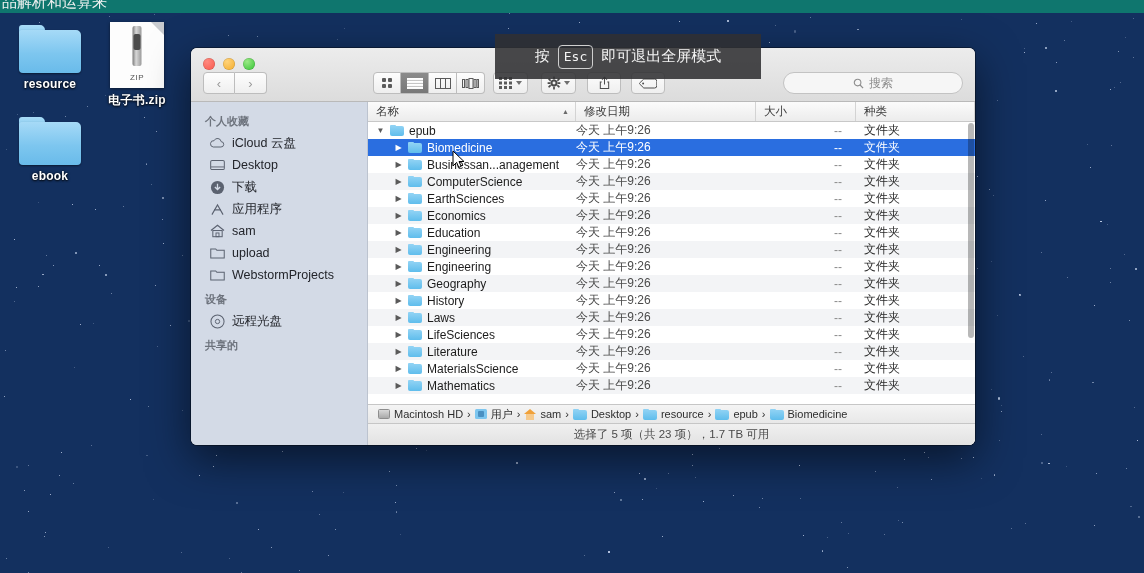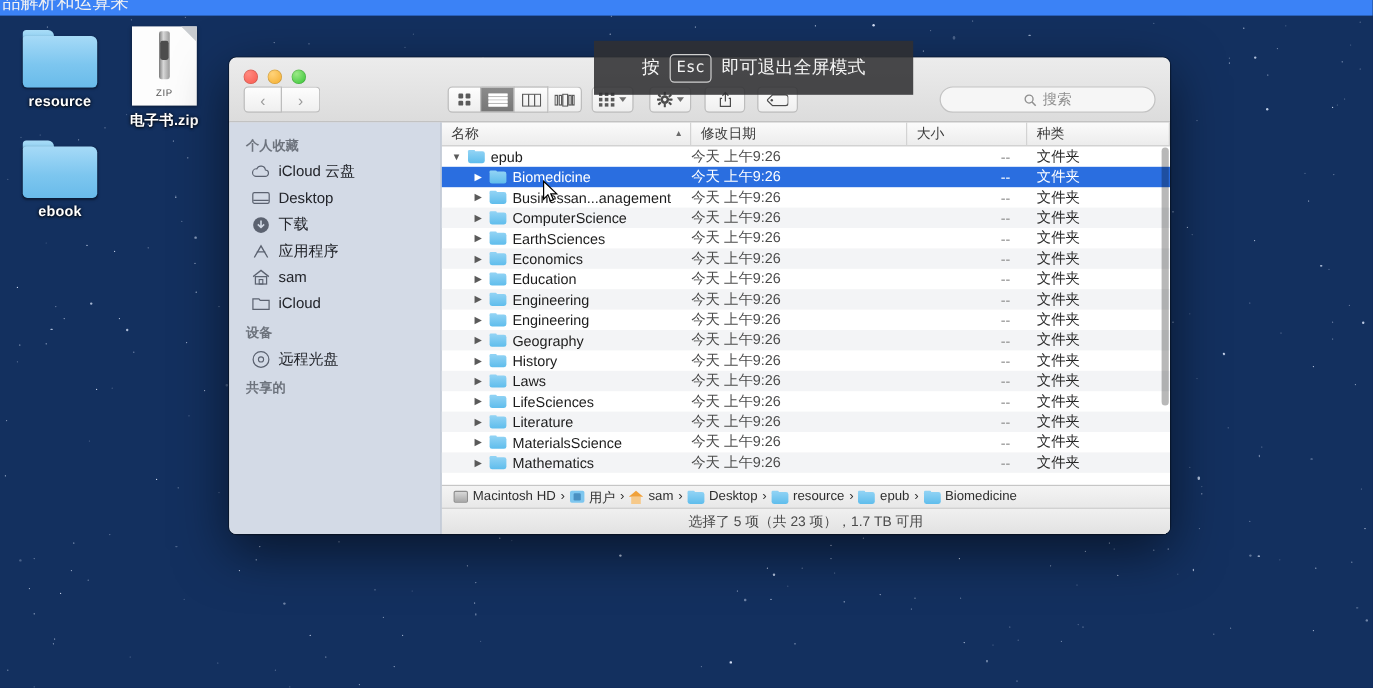--- a/index.html
+++ b/index.html
@@ -27,21 +27,21 @@
   #stars i {
     position: absolute;
     background: #dfeaff;
     border-radius: 50%;
     opacity: .85;
   }
 
   
   #top-strip {
     position: absolute; top: 0; left: 0; width: 1144px; height: 13px;
-    background: #3b82f6; overflow: hidden; z-index: 30;
+    background: #0f766e; overflow: hidden; z-index: 30;
   }
   #top-strip-text {
     position: absolute; left: 2px; top: -7px;
     color: #f2f2f2; font-size: 15px; white-space: nowrap;
     font-family: "DejaVu Sans", sans-serif;
   }
 
   
   .desk-icon {
     position: absolute; width: 96px; text-align: center;
@@ -942,23 +942,31 @@
         </span>
         <span>sam</span>
       </div>
 
       <div class="sb-item">
         <span class="sb-ico">
           <svg width="15" height="12" viewBox="0 0 16 13">
               <path d="M0.7 2.2h5.4l1.2 1.4h8v8.2H0.7z" fill="none" stroke="#5b6270" stroke-width="1.1"></path>
             </svg>
         </span>
-        <span>iCloud</span>
-      </div>
-
+        <span>upload</span>
+      </div>
+
+      <div class="sb-item">
+        <span class="sb-ico">
+          <svg width="15" height="12" viewBox="0 0 16 13">
+              <path d="M0.7 2.2h5.4l1.2 1.4h8v8.2H0.7z" fill="none" stroke="#5b6270" stroke-width="1.1"></path>
+            </svg>
+        </span>
+        <span>WebstormProjects</span>
+      </div>
 
       <div class="sb-head">设备</div>
 
       <div class="sb-item">
         <span class="sb-ico">
           <svg width="15" height="15" viewBox="0 0 16 16">
               <circle cx="8" cy="8" r="7" fill="none" stroke="#5b6270" stroke-width="1.1"></circle>
               <circle cx="8" cy="8" r="2.3" fill="none" stroke="#5b6270" stroke-width="1"></circle>
             </svg>
         </span>

